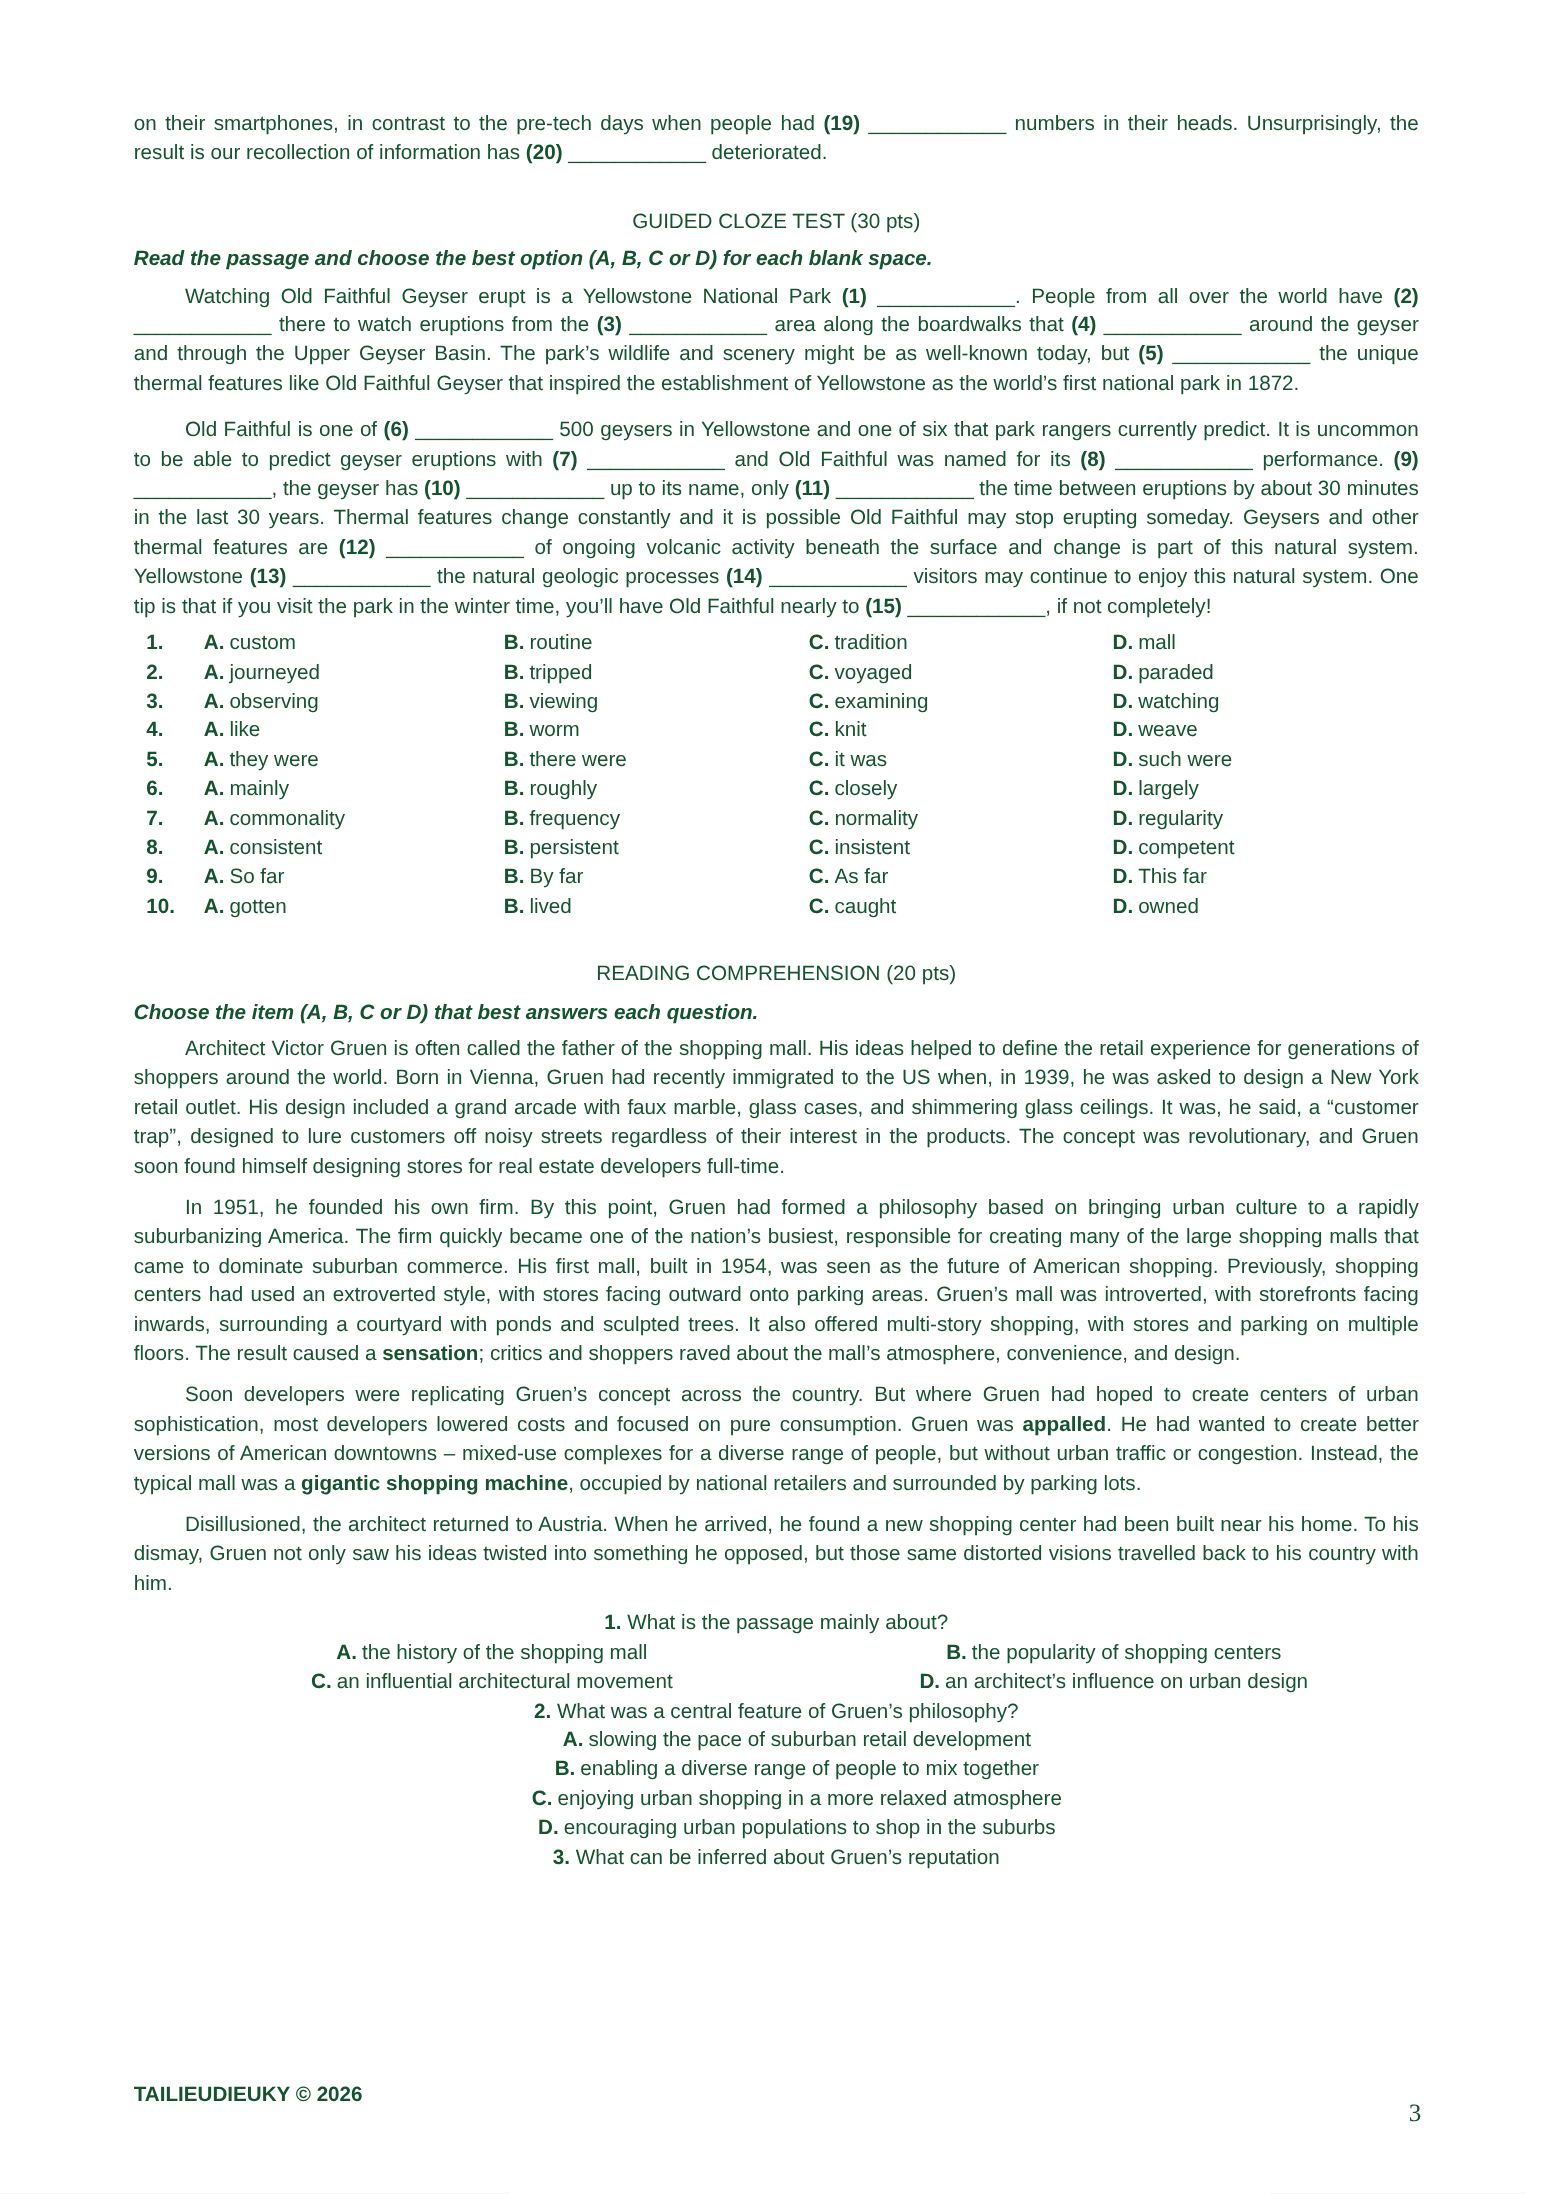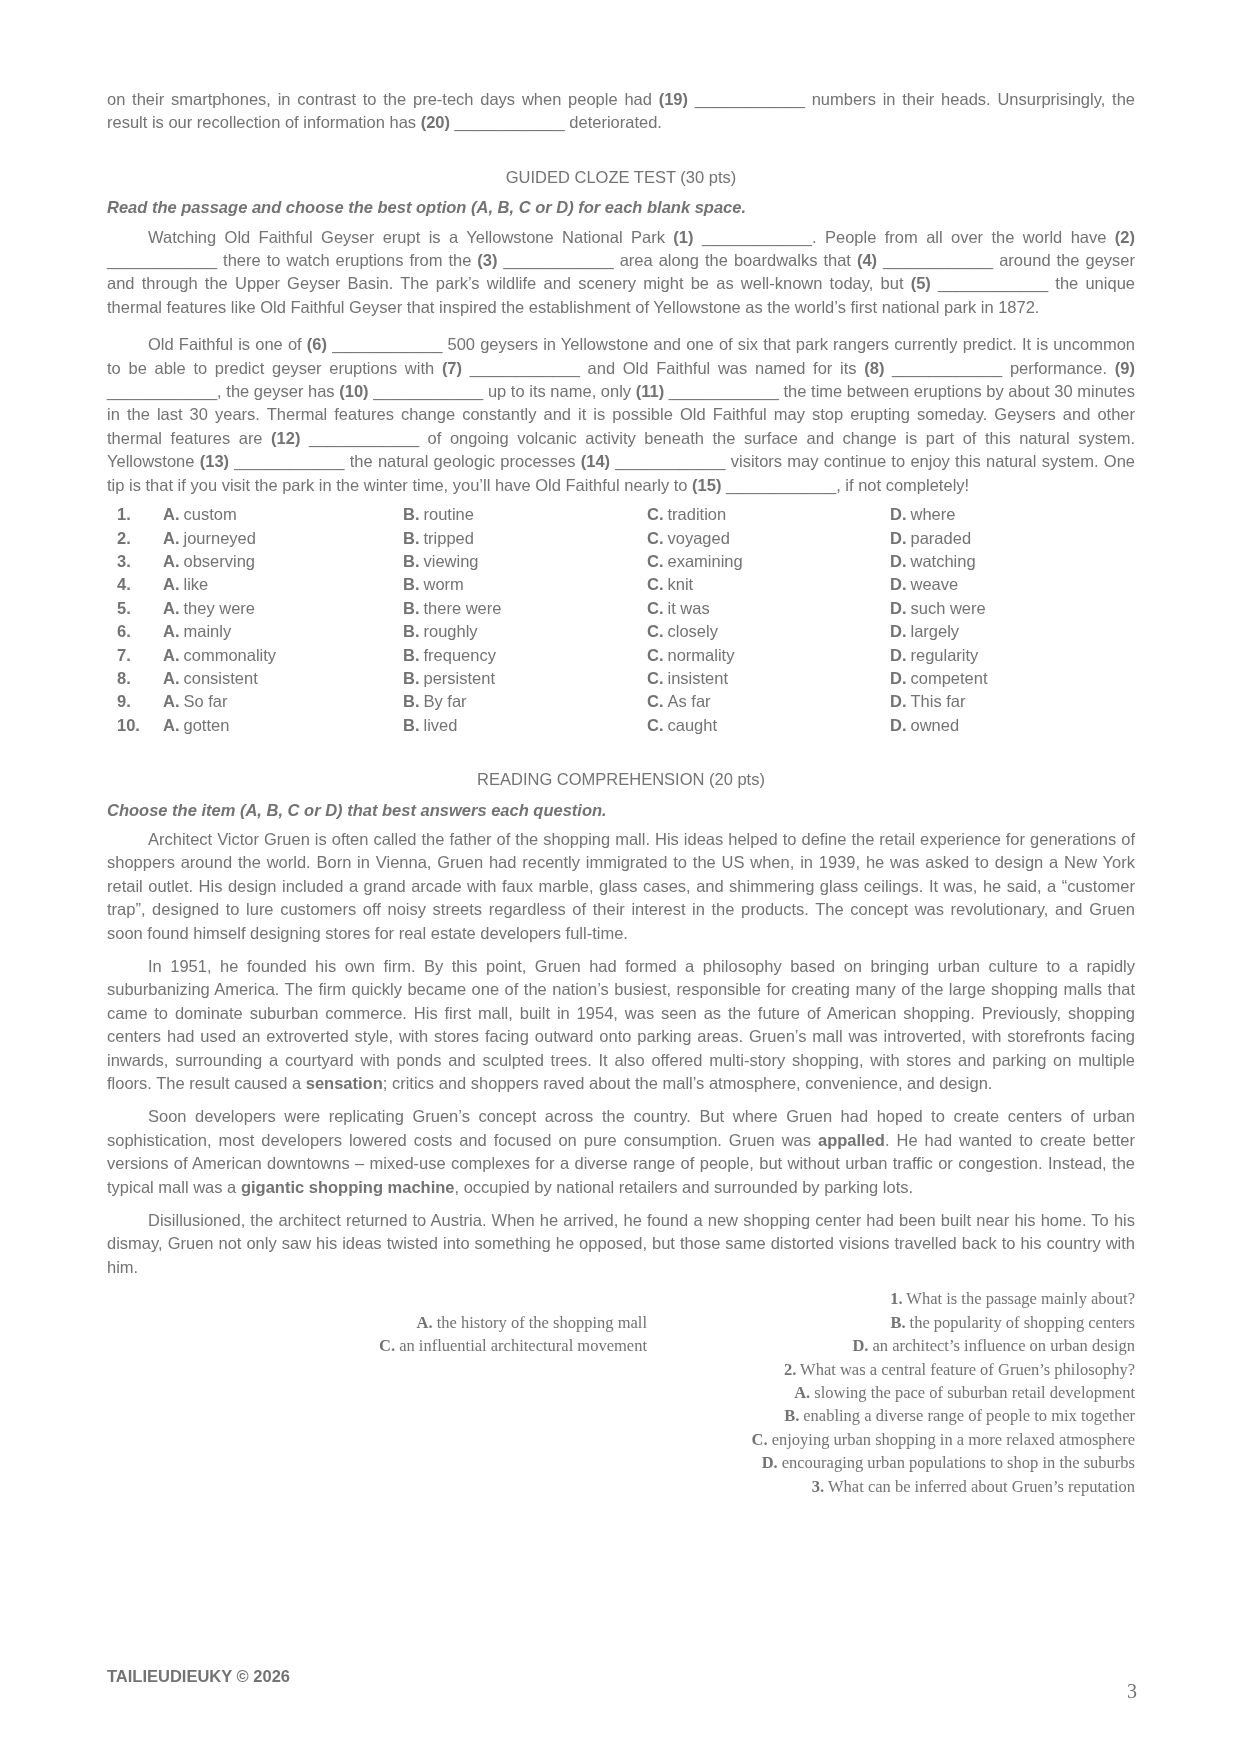--- a/index.html
+++ b/index.html
@@ -1,21 +1,21 @@
 <!DOCTYPE html>
 <html><head>
 <meta charset="utf-8">
 <style>
   html,body{margin:0;padding:0;background:#e8e8e8;}
   .page{
     position:relative;
     width:1241px;height:1755px;
     background:#ffffff;
     font-family:"Liberation Sans","DejaVu Sans",sans-serif;
-    color:#737373;
+    color:#14532d;
     overflow:hidden;
   }
   .content{
     position:absolute;
     left:107px;top:88px;
     width:1028px;
     font-size:16.5px;
     line-height:23.4px;
     text-align:justify;
   }
@@ -39,21 +39,21 @@
   .para.first{margin-top:6px;}
   .cloze-para2{margin-top:14px;}
   .options-table{margin-top:6px;text-align:left;}
   .opt-row{
     display:grid;
     grid-template-columns:56px 240px 244px 243px auto;
     line-height:23.4px;
   }
   .opt-row .num{font-weight:bold;padding-left:10px;}
   .lb{font-weight:bold;margin-right:4px;}
-  .questions{margin-top:8px;text-align:right;font-family:Liberation Serif, serif;}
+  .questions{margin-top:8px;text-align:center;}
   .q-line{line-height:23.4px;}
   .q-opts .opt{line-height:23.4px;padding-left:33px;}
   .q-opts.two-col{display:grid;grid-template-columns:540px auto;}
   .q-opts.two-col .opt:nth-child(even){padding-left:0;}
   .footer-brand{
     position:absolute;left:107px;top:1667px;
     font-weight:bold;font-size:16.5px;
     font-family:"Liberation Sans","DejaVu Sans",sans-serif;
   }
   .footer-page{
@@ -75,21 +75,21 @@
 
     <p class="para first"><span>Watching Old Faithful Geyser erupt is a Yellowstone National Park </span><span class="st-b">(1)</span><span> ____________. People from all over the world have </span><span class="st-b">(2)</span><span> ____________ there to watch eruptions from the </span><span class="st-b">(3)</span><span> ____________ area along the boardwalks that </span><span class="st-b">(4)</span><span> ____________ around the geyser and through the Upper Geyser Basin. The park’s wildlife and scenery might be as well-known today, but </span><span class="st-b">(5)</span><span> ____________ the unique thermal features like Old Faithful Geyser that inspired the establishment of Yellowstone as the world’s first national park in 1872.</span></p>
     <p class="para cloze-para2"><span>Old Faithful is one of </span><span class="st-b">(6)</span><span> ____________ 500 geysers in Yellowstone and one of six that park rangers currently predict. It is uncommon to be able to predict geyser eruptions with </span><span class="st-b">(7)</span><span> ____________ and Old Faithful was named for its </span><span class="st-b">(8)</span><span> ____________ performance. </span><span class="st-b">(9)</span><span> ____________, the geyser has </span><span class="st-b">(10)</span><span> ____________ up to its name, only </span><span class="st-b">(11)</span><span> ____________ the time between eruptions by about 30 minutes in the last 30 years. Thermal features change constantly and it is possible Old Faithful may stop erupting someday. Geysers and other thermal features are </span><span class="st-b">(12)</span><span> ____________ of ongoing volcanic activity beneath the surface and change is part of this natural system. Yellowstone </span><span class="st-b">(13)</span><span> ____________ the natural geologic processes </span><span class="st-b">(14)</span><span> ____________ visitors may continue to enjoy this natural system. One tip is that if you visit the park in the winter time, you’ll have Old Faithful nearly to </span><span class="st-b">(15)</span><span> ____________, if not completely!</span></p>
 
     <div class="options-table">
       <div class="opt-row">
         <span class="num">1.</span>
         <span class="cell"><span class="lb">A.</span><span>custom</span></span>
         <span class="cell"><span class="lb">B.</span><span>routine</span></span>
         <span class="cell"><span class="lb">C.</span><span>tradition</span></span>
-        <span class="cell"><span class="lb">D.</span><span>where</span></span>
+        <span class="cell"><span class="lb">D.</span><span>mall</span></span>
       </div>
       <div class="opt-row">
         <span class="num">2.</span>
         <span class="cell"><span class="lb">A.</span><span>journeyed</span></span>
         <span class="cell"><span class="lb">B.</span><span>tripped</span></span>
         <span class="cell"><span class="lb">C.</span><span>voyaged</span></span>
         <span class="cell"><span class="lb">D.</span><span>paraded</span></span>
       </div>
       <div class="opt-row">
         <span class="num">3.</span>

